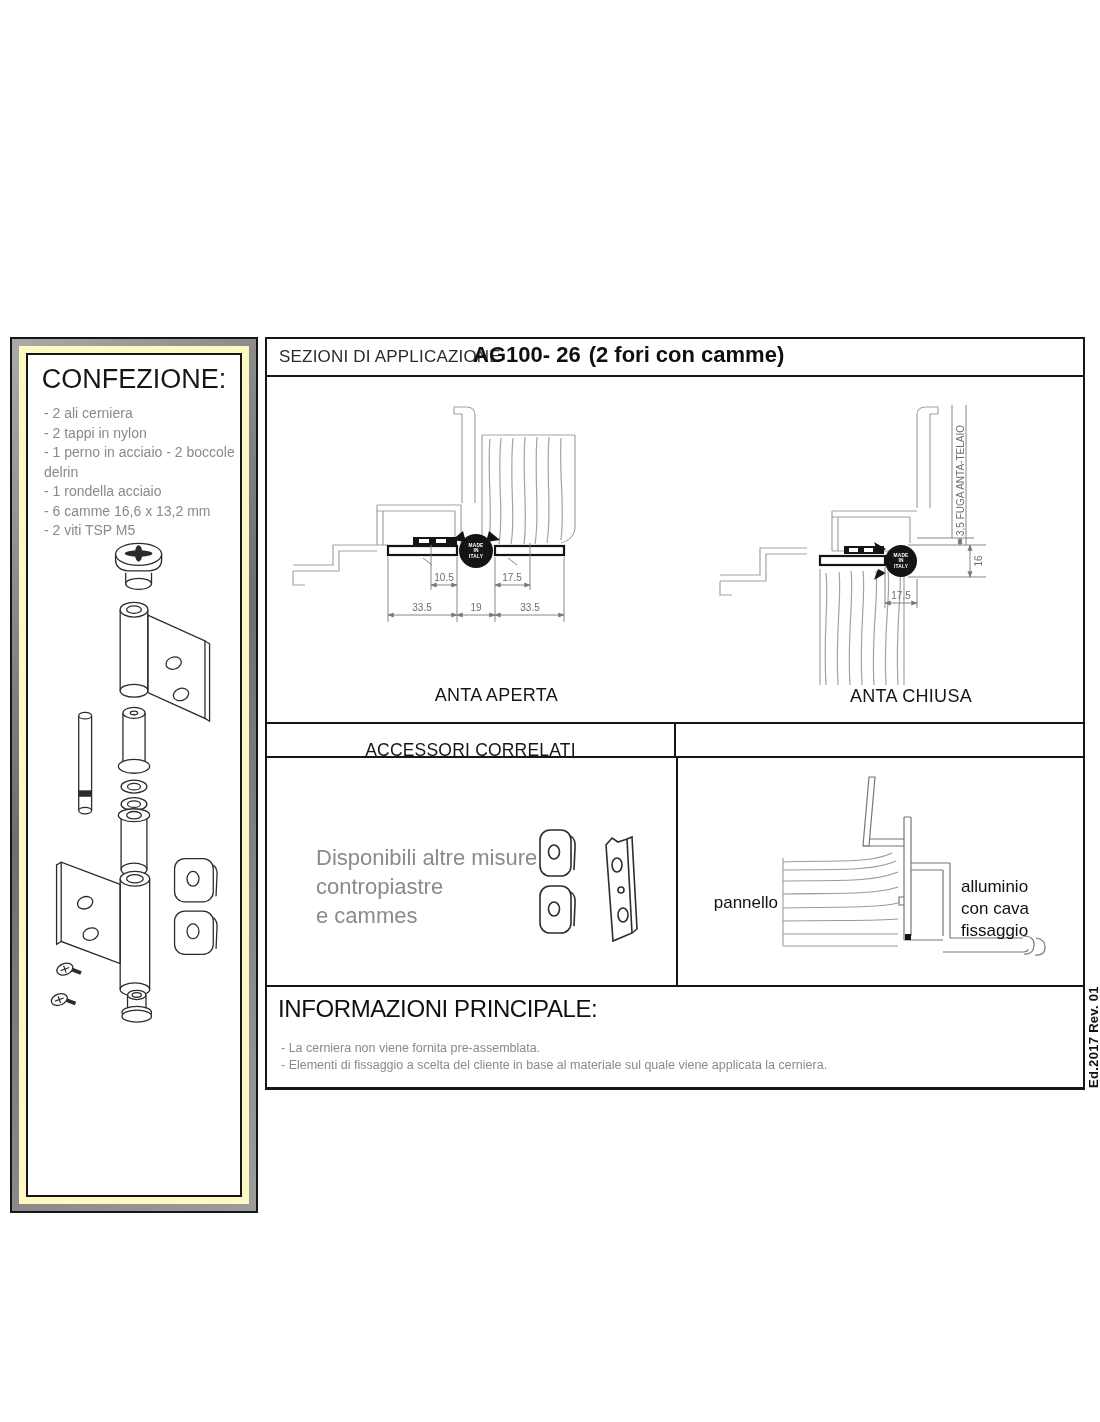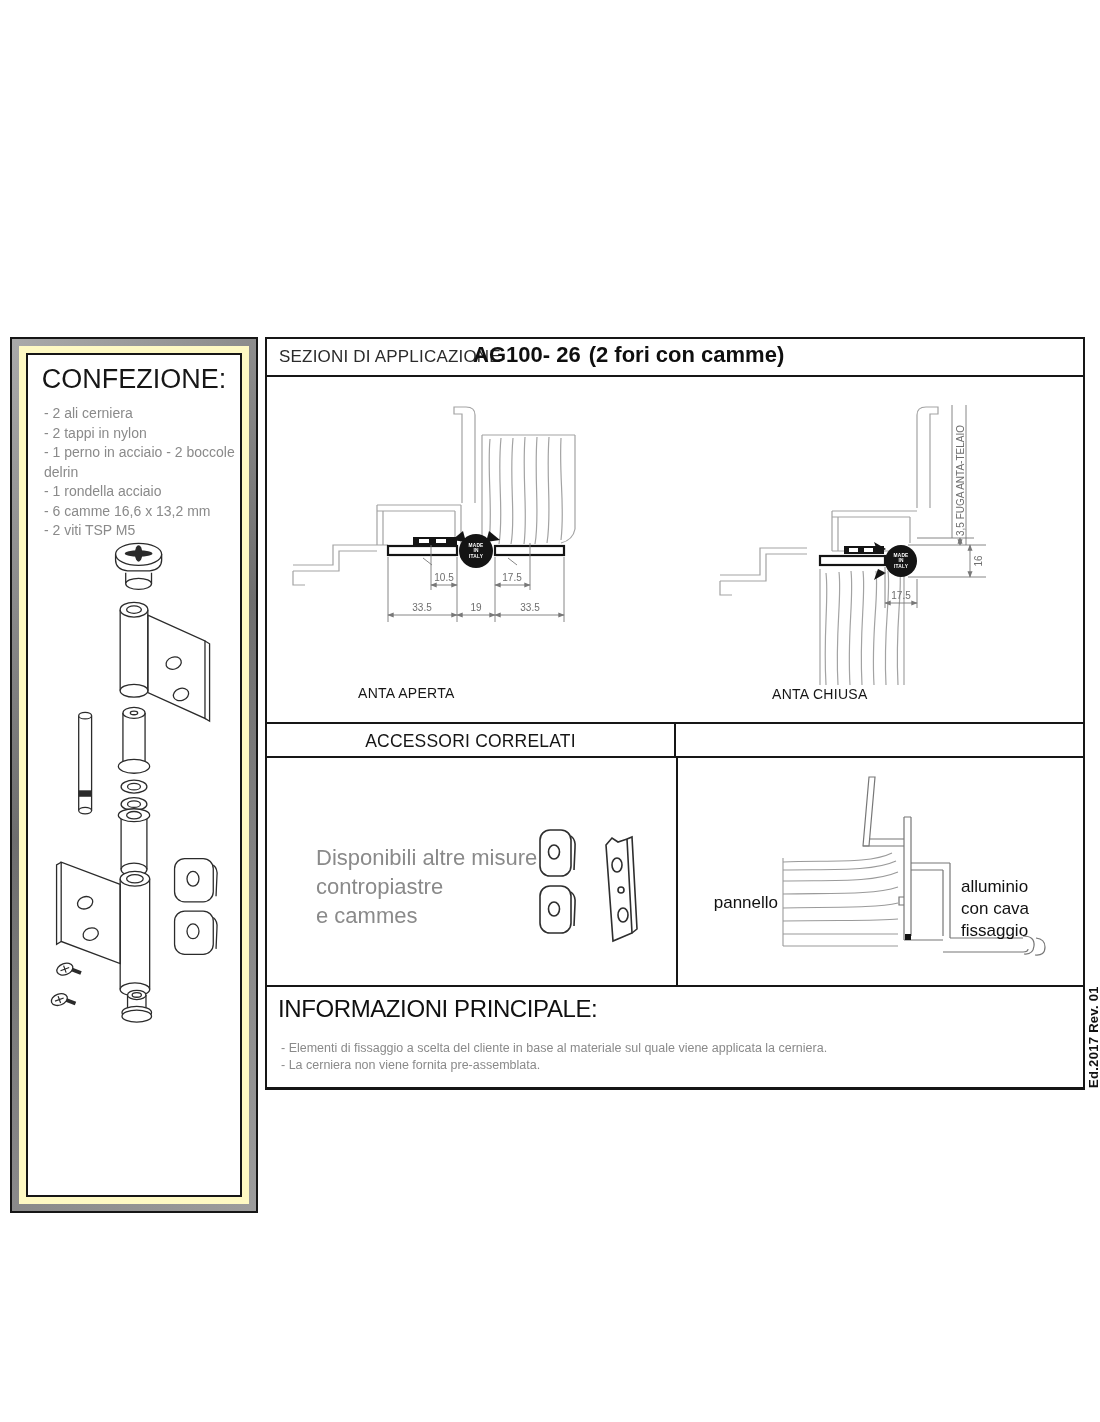--- a/index.html
+++ b/index.html
@@ -25,28 +25,28 @@
               border:2px solid #161616; border-bottom-width:3px; box-sizing:border-box;
               background:#fff; }
   .header-band { position:absolute; left:267px; top:339px; width:816px; height:36px;
                  border-bottom:2px solid #161616;text-align:right; }
   .header-title { position:absolute; left:12px; top:8px; font-size:17px; color:#2b2b2b;
                   letter-spacing:0.2px; }
   .product { position:absolute; left:206px; top:3px; font-size:22px; font-weight:bold;
              color:#0f0f0f; white-space:nowrap; }
   .product .note { margin-left:8px; }
 
-  .anta-label { position:absolute; width:200px; text-align:left; font-size:14px;
+  .anta-label { position:absolute; width:200px; text-align:right; font-size:18px;
                 color:#161616; letter-spacing:0.3px; }
 
   .subheader-row { position:absolute; left:267px; top:722px; width:816px; height:36px;
                    border-top:2px solid #161616; border-bottom:2px solid #161616;
                    box-sizing:border-box; display:flex; }
   .subheader-cell { box-sizing:border-box; text-align:center; font-size:17.5px;
-                    color:#161616; padding-top:7px; letter-spacing:0.2px; }
+                    color:#161616; padding-top:16px; letter-spacing:0.2px; }
   .cell-left  { width:409px; border-right:2px solid #161616; }
   .cell-right { flex:1; }
   .content-divider { position:absolute; left:676px; top:758px; width:2px; height:229px;
                      background:#161616; }
 
   .accessori-note { position:absolute; left:316px; top:843px; font-size:22px;
                     line-height:29px; color:#8a8a8a; }
 
   .info-rule  { position:absolute; left:267px; top:985px; width:816px; height:2px;
                 background:#161616; }
@@ -311,19 +311,19 @@
     </g>
     <text class="draw-label-txt" x="100" y="150" text-anchor="end">pannello</text>
     <text class="draw-label-txt" x="283" y="134">alluminio</text>
     <text class="draw-label-txt" x="283" y="156">con cava</text>
     <text class="draw-label-txt" x="283" y="178">fissaggio</text>
   </svg>
 
   <div class="info-rule"></div>
   <div class="info-title">INFORMAZIONI PRINCIPALE:</div>
   <div class="info-notes">
+    <div>- La cerniera non viene fornita pre-assemblata.</div>
     <div>- Elementi di fissaggio a scelta del cliente in base al materiale sul quale viene applicata la cerniera.</div>
-    <div>- La cerniera non viene fornita pre-assemblata.</div>
   </div>
 
   <div class="edition">Ed.2017 Rev. 01</div>
 
 </div>
 
 </body></html>

